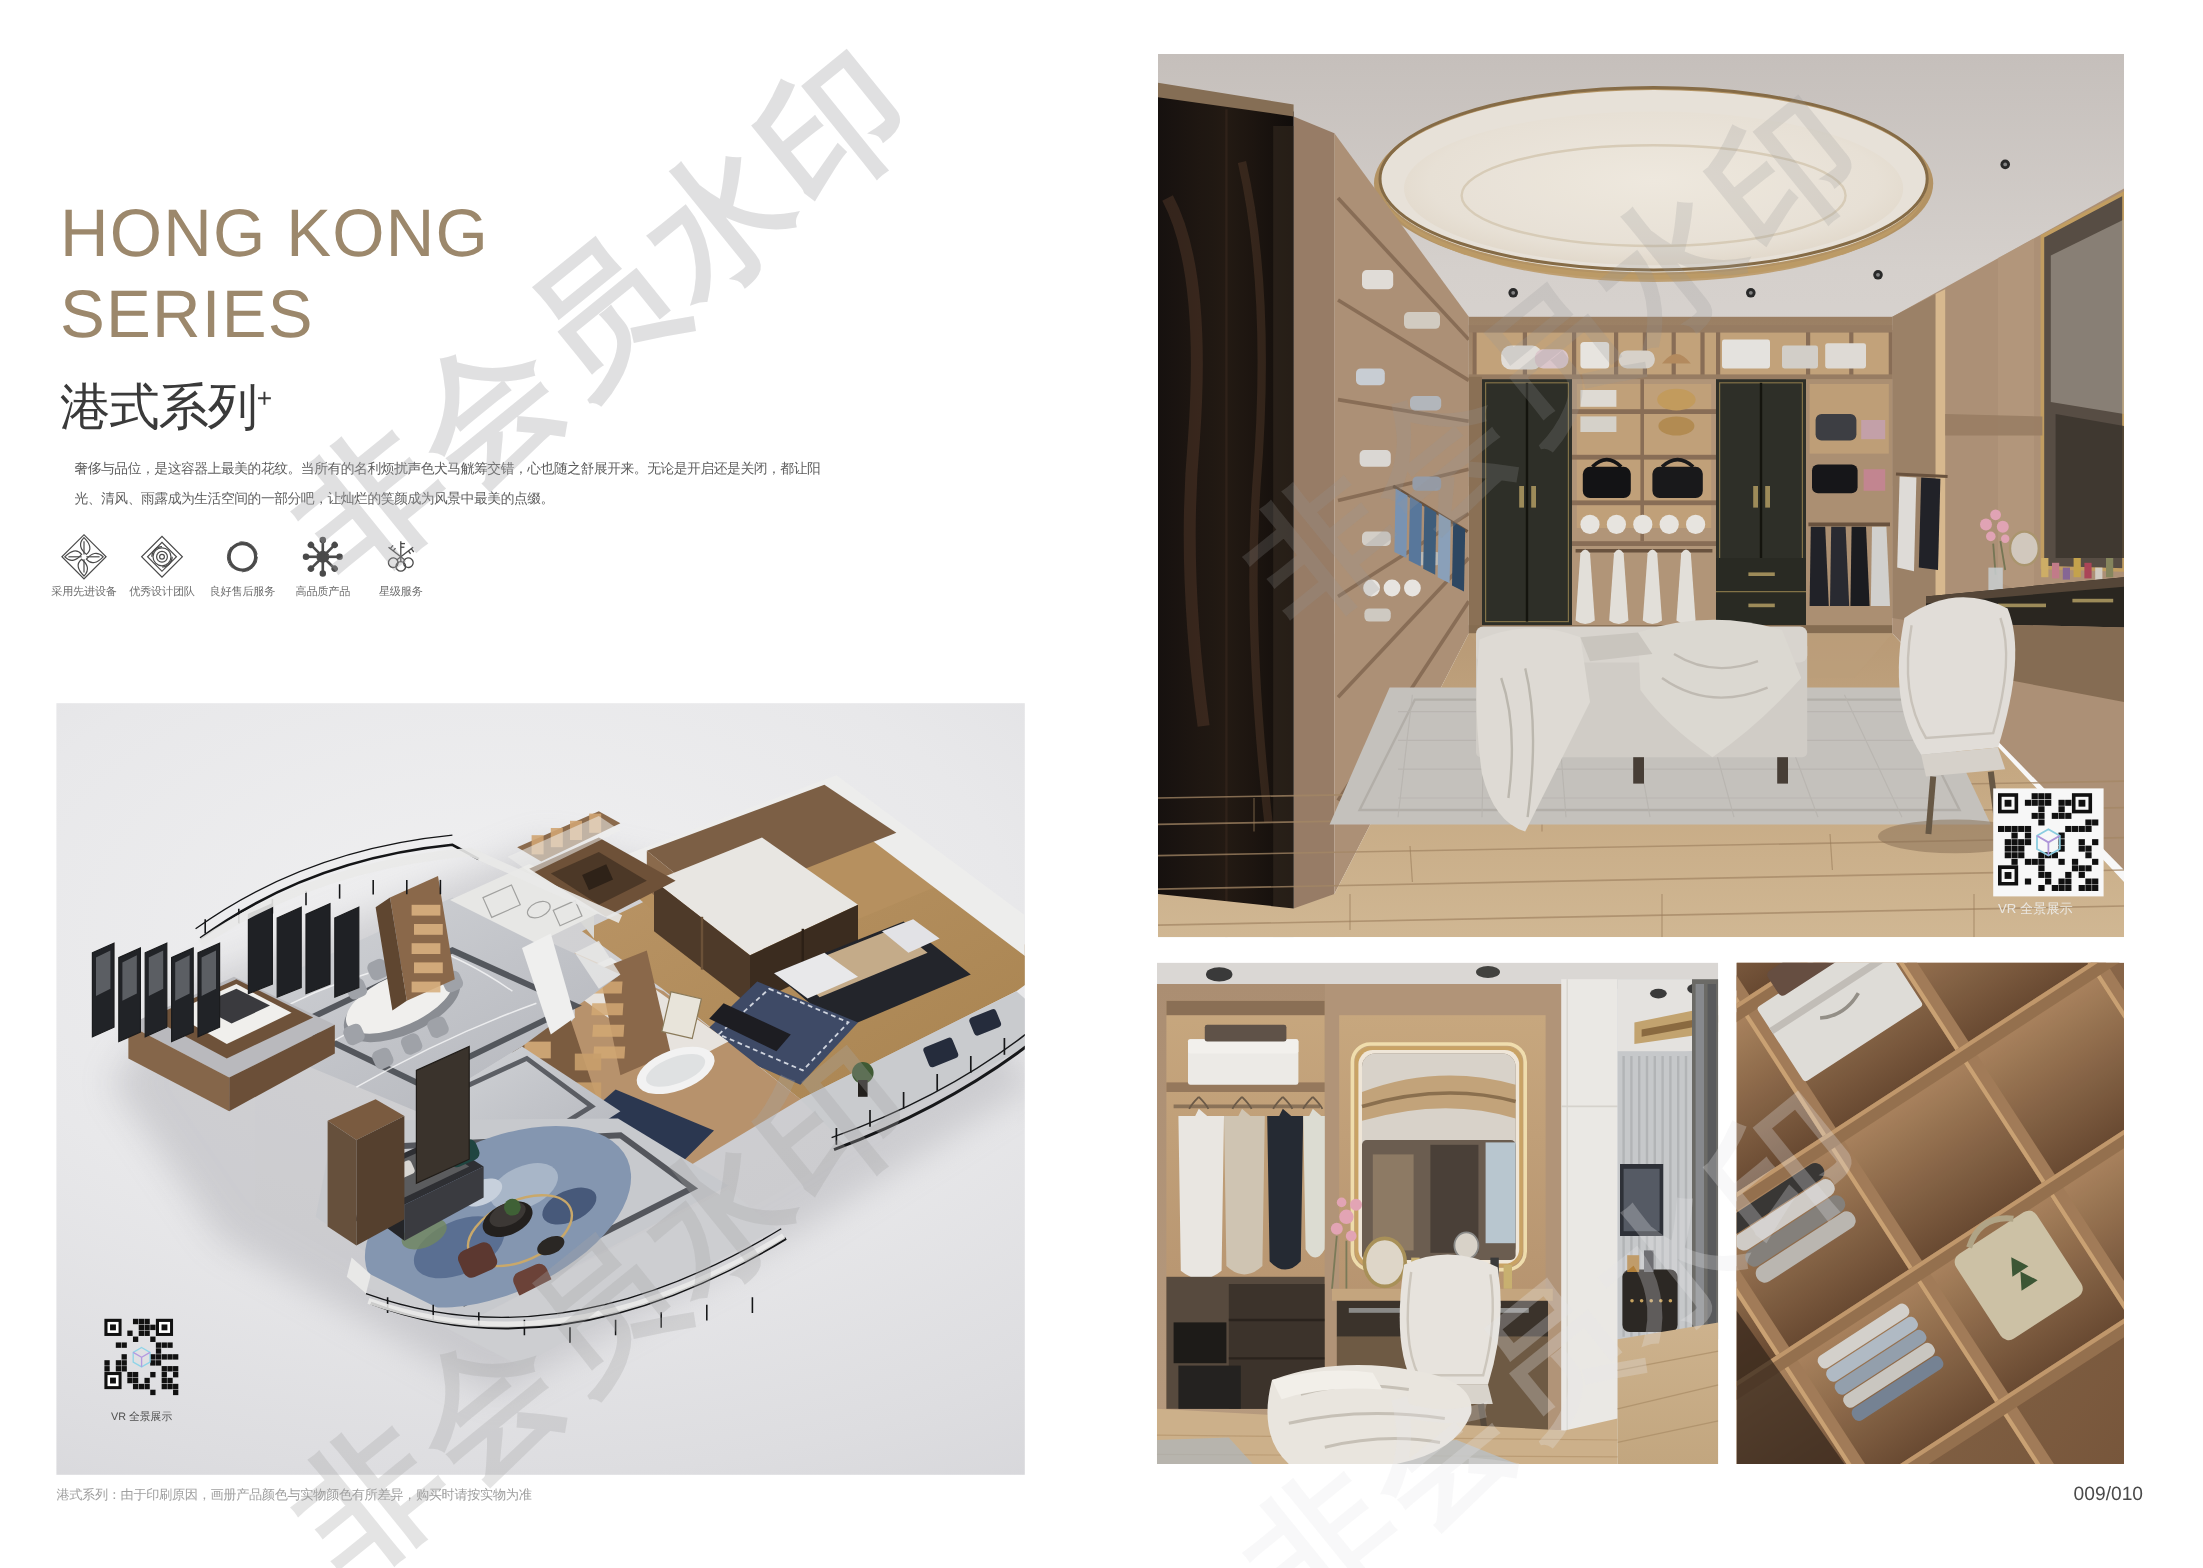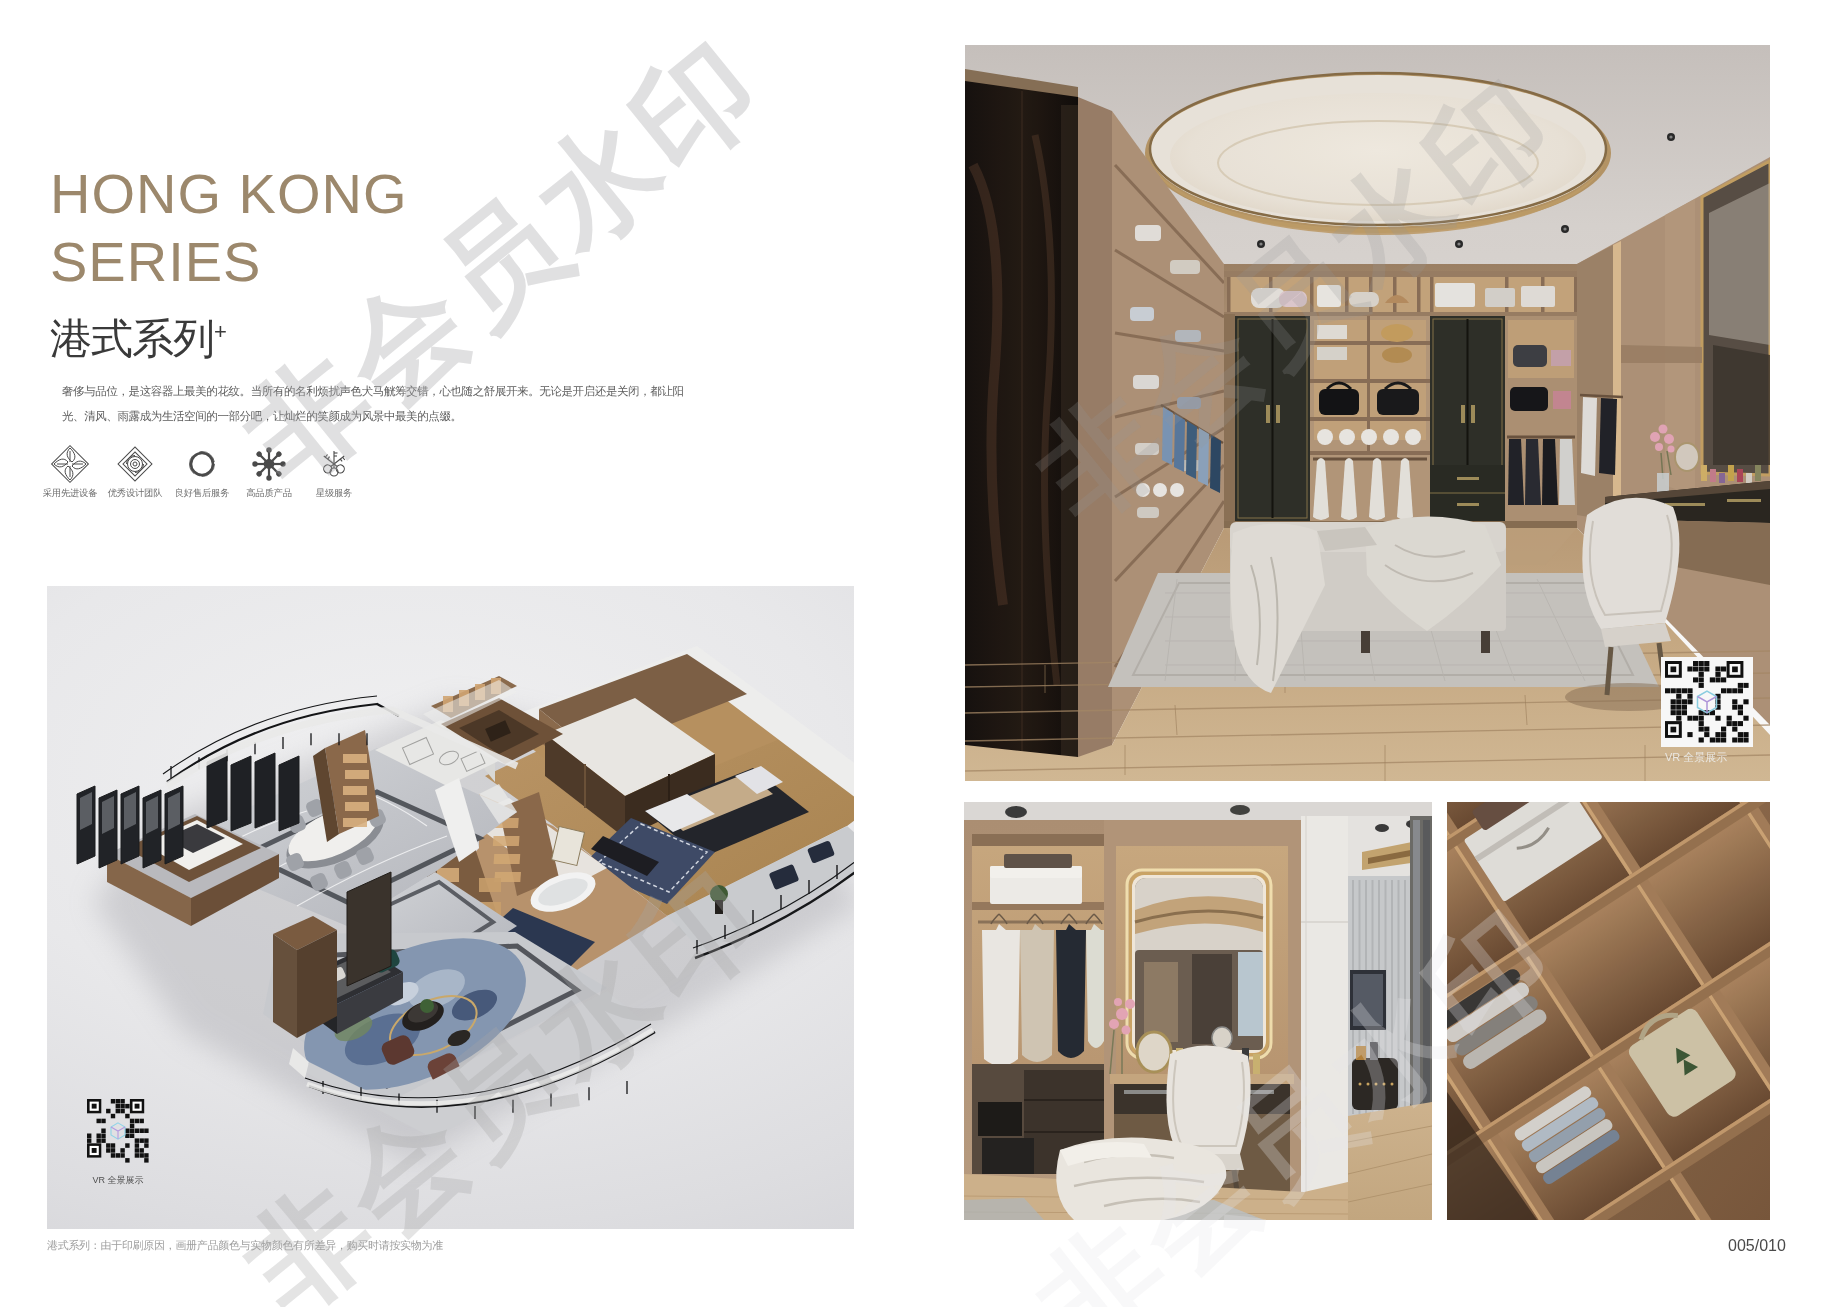--- a/index.html
+++ b/index.html
@@ -944,12 +944,12 @@
         <path d="M185,290 l8,-14 l8,14 z M185,304 l8,-14 l8,14 z" fill="#3f5a38"></path>
       </g>
       <path d="M0,290 L90,418 L0,418 Z" fill="#3a2a1e" opacity="0.75"></path>
       <rect x="0" y="0" width="323" height="418" fill="#000" opacity="0.04"></rect>
     </svg></div>
 <div class="wm" style="left:505px;top:262px;transform:translate(-50%,-50%) rotate(-39deg);font-size:118px;letter-spacing:6px;color:rgba(164,164,166,0.34);">非会员水印</div>
 <div class="wm" style="left:1298px;top:300px;transform:translate(-50%,-50%) rotate(-39deg);font-size:118px;letter-spacing:6px;color:rgba(150,150,152,0.22);">非会员水印</div>
 <div class="wm" style="left:505px;top:1092px;transform:translate(-50%,-50%) rotate(-39deg);font-size:118px;letter-spacing:6px;color:rgba(164,164,166,0.30);">非会员水印</div>
 <div class="wm" style="left:1298px;top:1130px;transform:translate(-50%,-50%) rotate(-39deg);font-size:118px;letter-spacing:6px;color:rgba(230,230,232,0.28);">非会员水印</div>
 <div class="abs" style="left:47px;top:1238px;font-size:11px;color:#9e9e9e;letter-spacing:-0.3px;">港式系列：由于印刷原因，画册产品颜色与实物颜色有所差异，购买时请按实物为准</div>
-<div class="abs" style="left:1728px;top:1237px;font-size:16px;color:#4a4a4a;">005/010</div>
+<div class="abs" style="left:1728px;top:1237px;font-size:16px;color:#4a4a4a;">009/010</div>
 </body></html>

